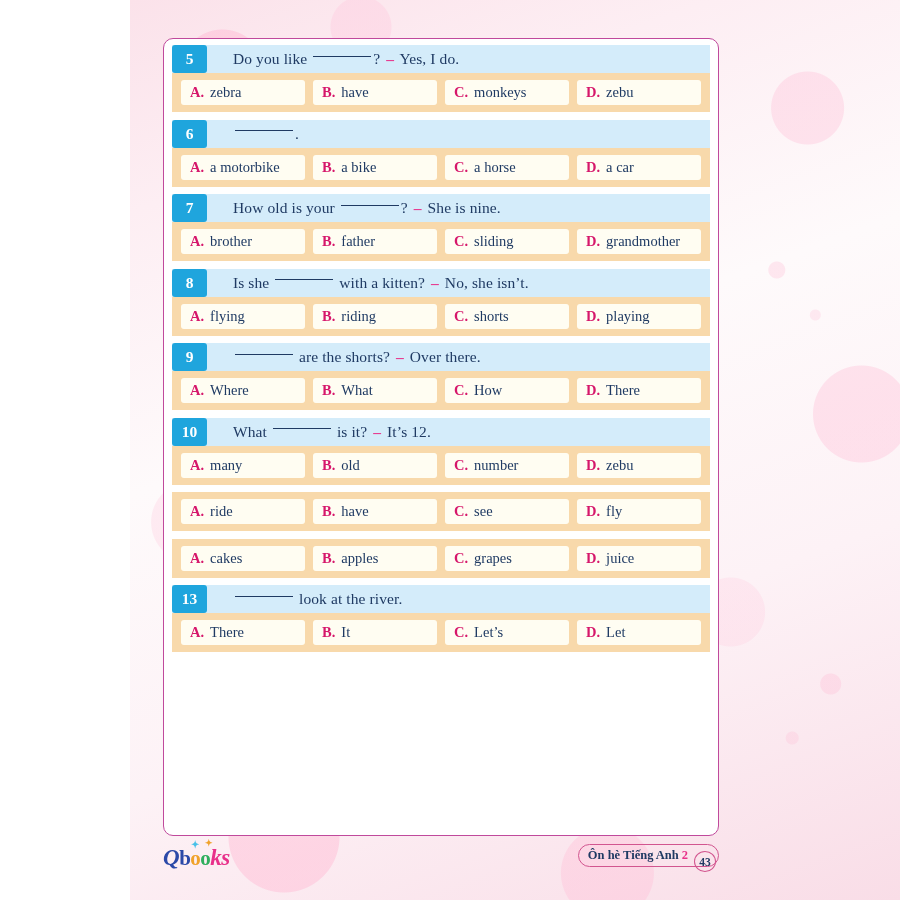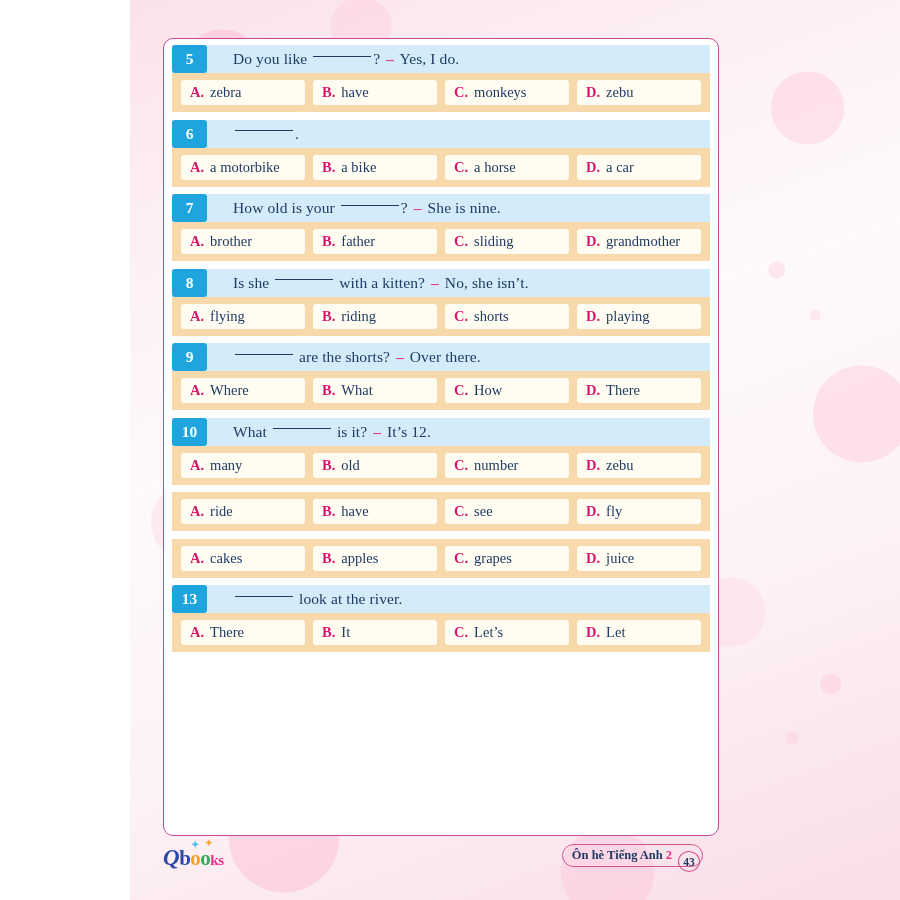--- a/index.html
+++ b/index.html
@@ -149,37 +149,37 @@
     align-items: baseline;
     font-family: "Liberation Serif", serif;
     font-weight: bold;
     font-size: 21px;
     letter-spacing: -.5px;
   }
   #brand-logo .l-q { color: #2b49a8; font-style: italic; font-size: 23px; }
   #brand-logo .l-b { color: #2b49a8; }
   #brand-logo .l-o1 { color: #f0a22a; }
   #brand-logo .l-o2 { color: #2fae5d; }
-  #brand-logo .l-k { color: #e8308a; font-size: 15px; }
+  #brand-logo .l-k { color: #e8308a; font-size: 23px; font-style: italic; }
   #brand-logo .sparkle {
     position: absolute;
     color: #48c0e8;
     font-size: 10px;
     top: -6px; left: 28px;
   }
   #brand-logo .sparkle2 {
     position: absolute;
     color: #f0a22a;
     font-size: 9px;
     top: -7px; left: 42px;
   }
 
   #page-badge {
     position: absolute;
-    right: 16px; top: 1px;
+    right: 0; top: 1px;
     display: flex;
     align-items: center;
     border: 1.3px solid #d2558f;
     border-radius: 14px;
     height: 21px;
     padding: 0 2px 0 9px;
     background: transparent;
     font-size: 12.5px;
     color: #1f3a63;
     font-weight: bold;

